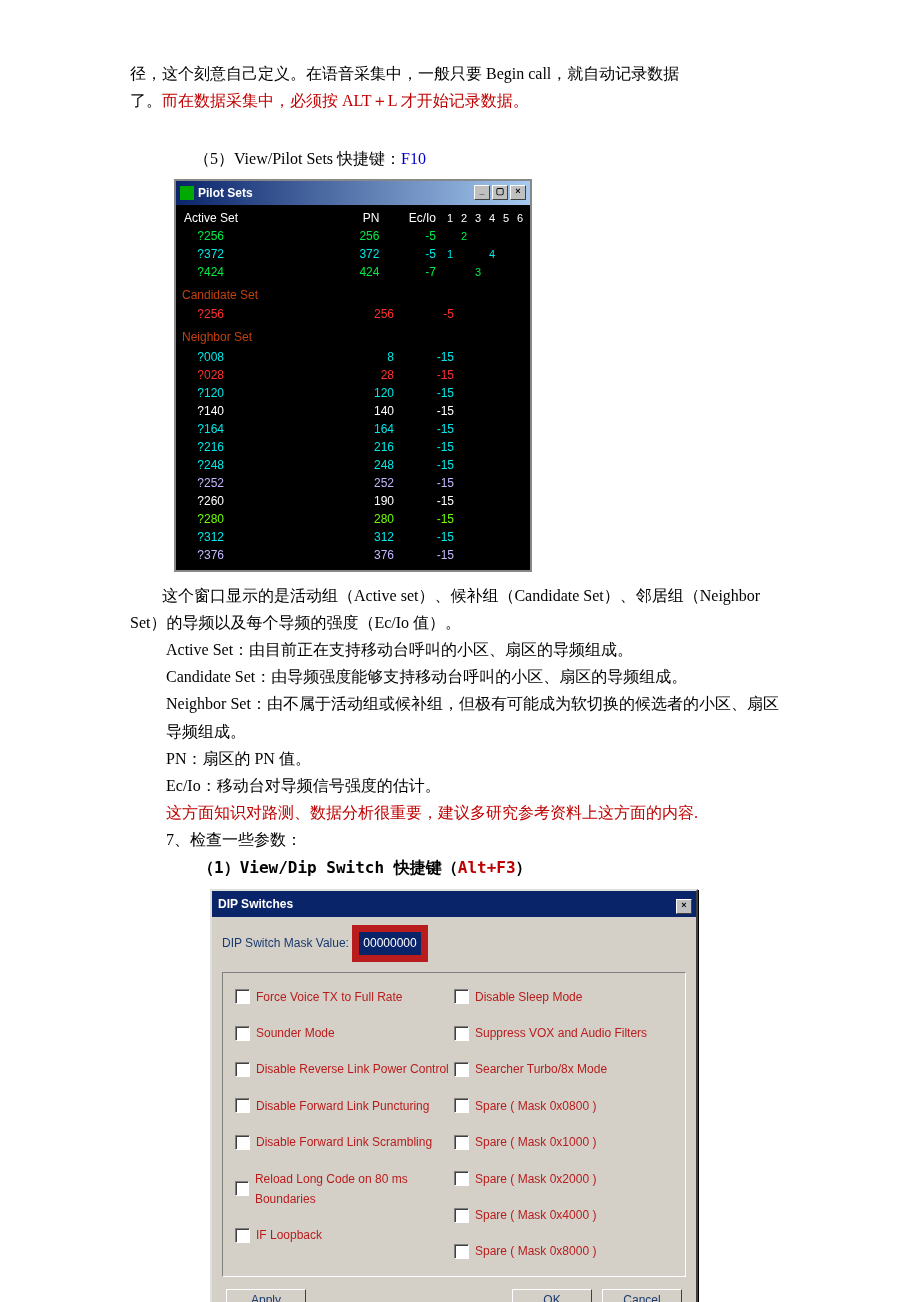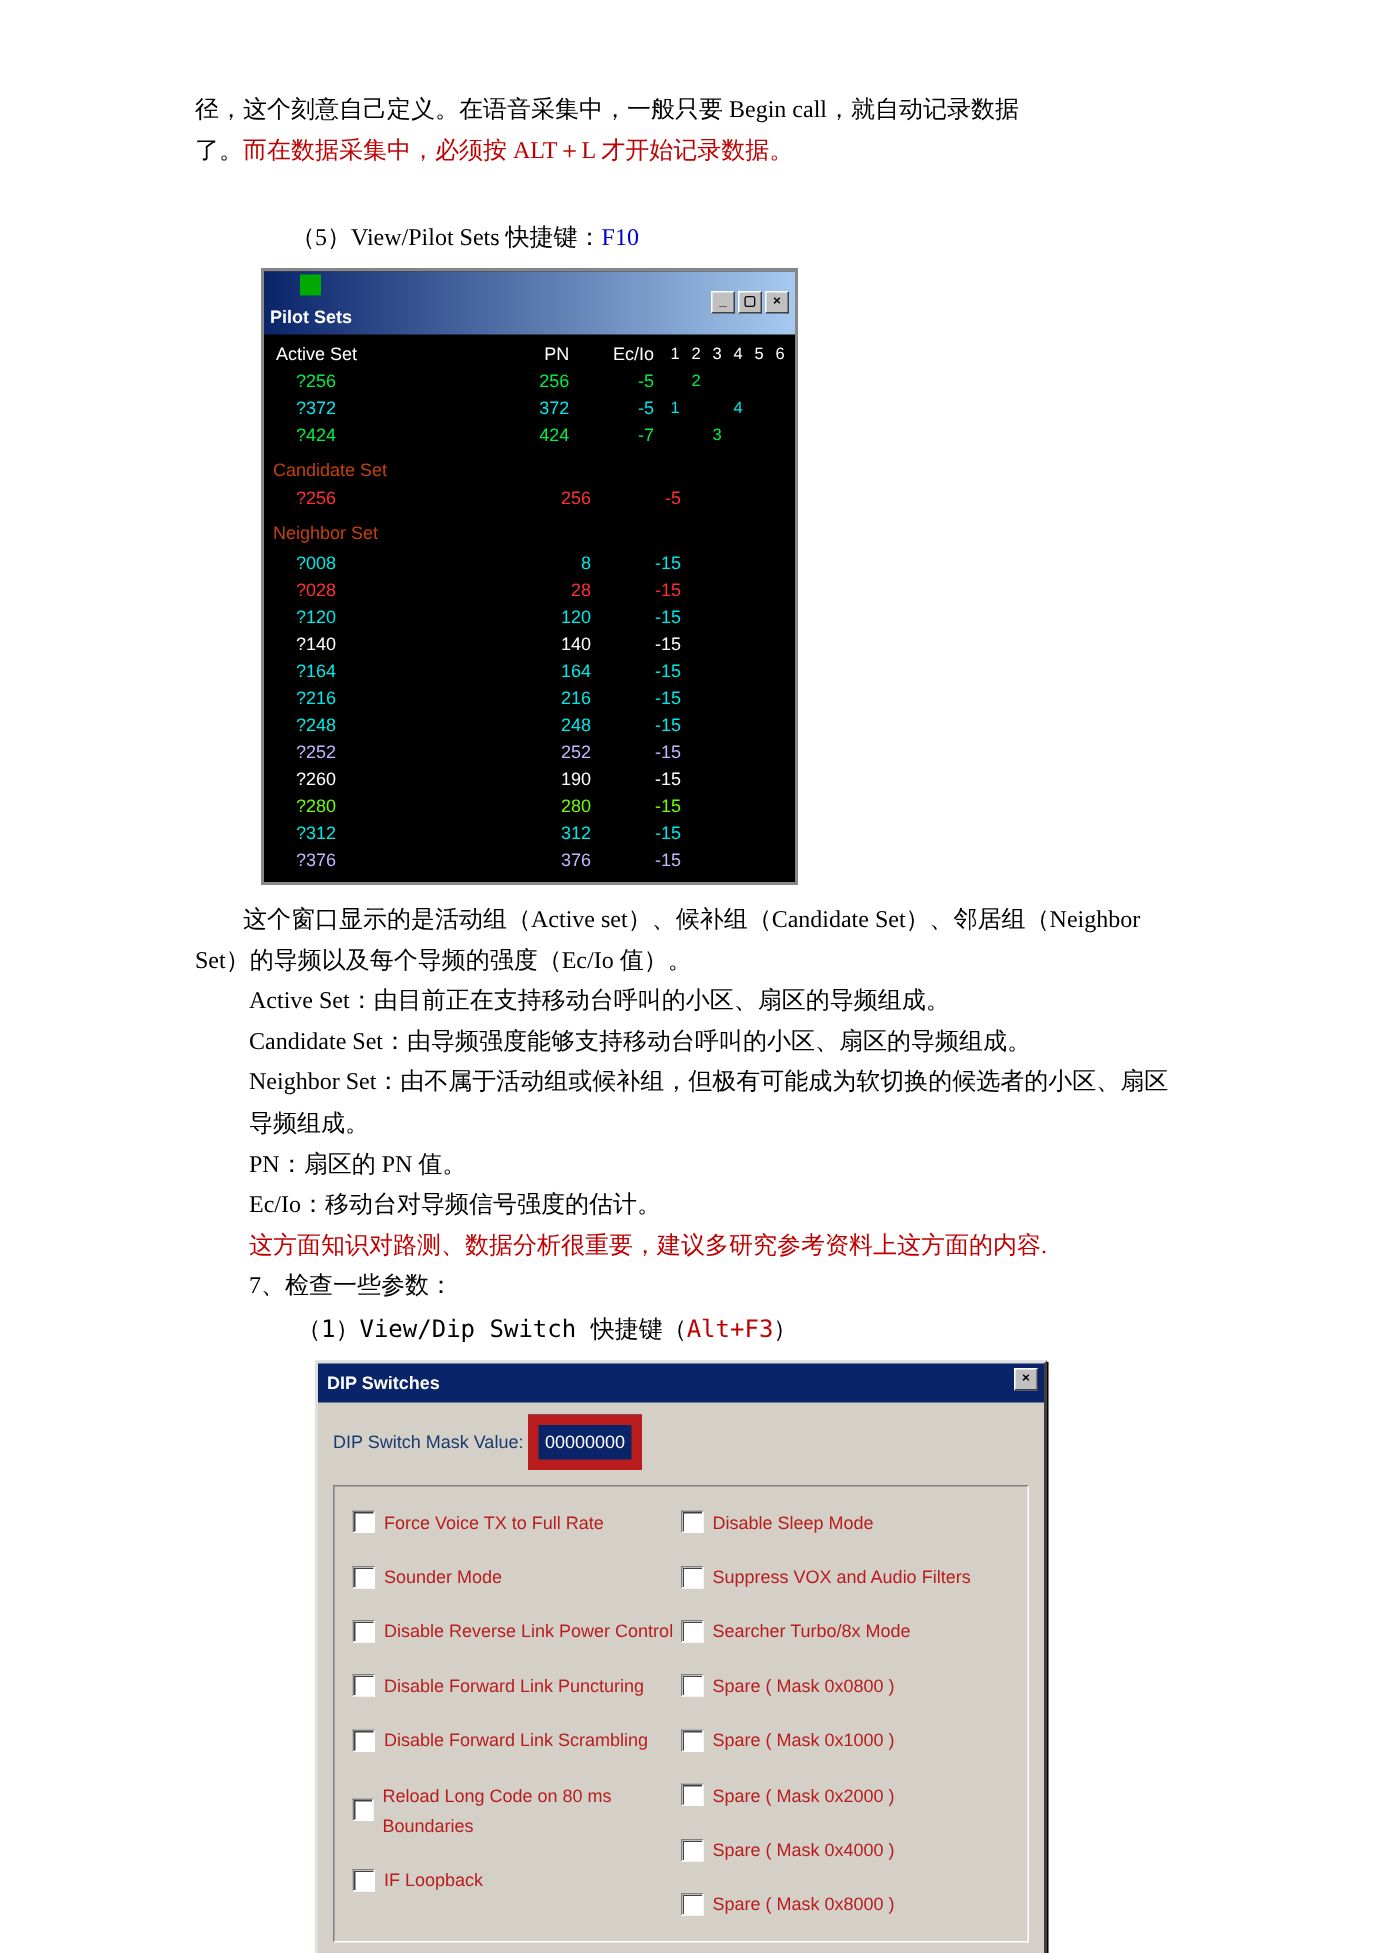--- a/index.html
+++ b/index.html
@@ -32,21 +32,21 @@
   }
   .pilot-title {
     background: linear-gradient(to right, #0a246a, #a6caf0);
     color: #fff;
     font-weight: bold;
     padding: 2px 4px;
     display: flex;
     align-items: center;
     justify-content: space-between;
   }
-  .pilot-title-left { display: flex; align-items: center; gap: 4px; flex-direction: column; }
+  .pilot-title-left { display: flex; align-items: center; gap: 4px; }
   .pilot-icon {
     width: 14px; height: 14px;
     background: #00aa00;
     display: inline-block;
   }
   .winbtns { display: flex; gap: 2px; }
   .winbtn {
     width: 14px; height: 13px;
     background: #c0c0c0;
     border: 1px solid #fff;
@@ -91,21 +91,21 @@
     border-left-color: #dfdfdf;
     box-shadow: 1px 1px 0 #000;
   }
   .dip-title {
     background: #0a246a;
     color: #fff;
     font-weight: bold;
     padding: 3px 4px 3px 6px;
     display: flex;
     justify-content: space-between;
-    align-items: flex-start;
+    align-items: flex-end;
   }
   .dip-body { padding: 6px 10px 10px 10px; color: #1a3a6e; }
   .mask-row { margin: 2px 0 10px 0; }
   .mask-input {
     display: inline-block;
     background: #fff;
     border: 7px solid #b91c1c;
     padding: 1px 4px;
     color: #000;
     font-family: "Tahoma", sans-serif;
@@ -300,21 +300,21 @@
 
   <div class="indent" style="text-indent:2em;">这个窗口显示的是活动组（Active set）、候补组（Candidate Set）、邻居组（Neighbor Set）的导频以及每个导频的强度（Ec/Io 值）。</div>
   <div class="para-block">
     <div>Active Set：由目前正在支持移动台呼叫的小区、扇区的导频组成。</div>
     <div>Candidate Set：由导频强度能够支持移动台呼叫的小区、扇区的导频组成。</div>
     <div>Neighbor Set：由不属于活动组或候补组，但极有可能成为软切换的候选者的小区、扇区导频组成。</div>
     <div>PN：扇区的 PN 值。</div>
     <div>Ec/Io：移动台对导频信号强度的估计。</div>
     <div class="red">这方面知识对路测、数据分析很重要，建议多研究参考资料上这方面的内容.</div>
     <div>7、检查一些参数：</div>
-    <div style="padding-left:2em; font-family:'SimSun',monospace;">
+    <div style="padding-left:2em; font-family:'SimSun',monospace;font-weight:bold;">
       <span>（1）View/Dip Switch 快捷键（</span><span class="red">Alt+F3</span><span>）</span>
     </div>
   </div>
 
   <div class="dip-dialog">
     <div class="dip-title">
       <span>DIP Switches</span>
       <span class="winbtn">×</span>
     </div>
     <div class="dip-body">

